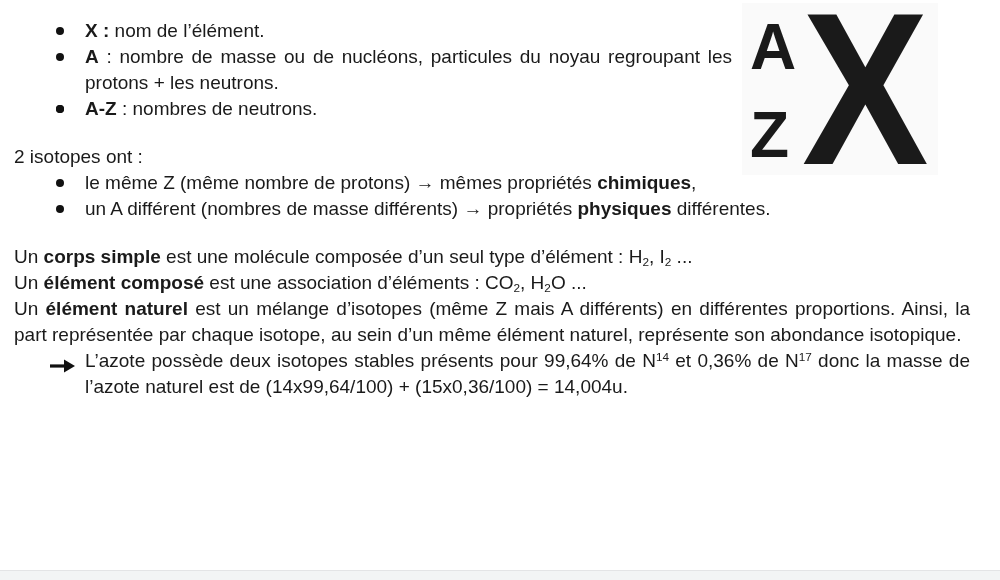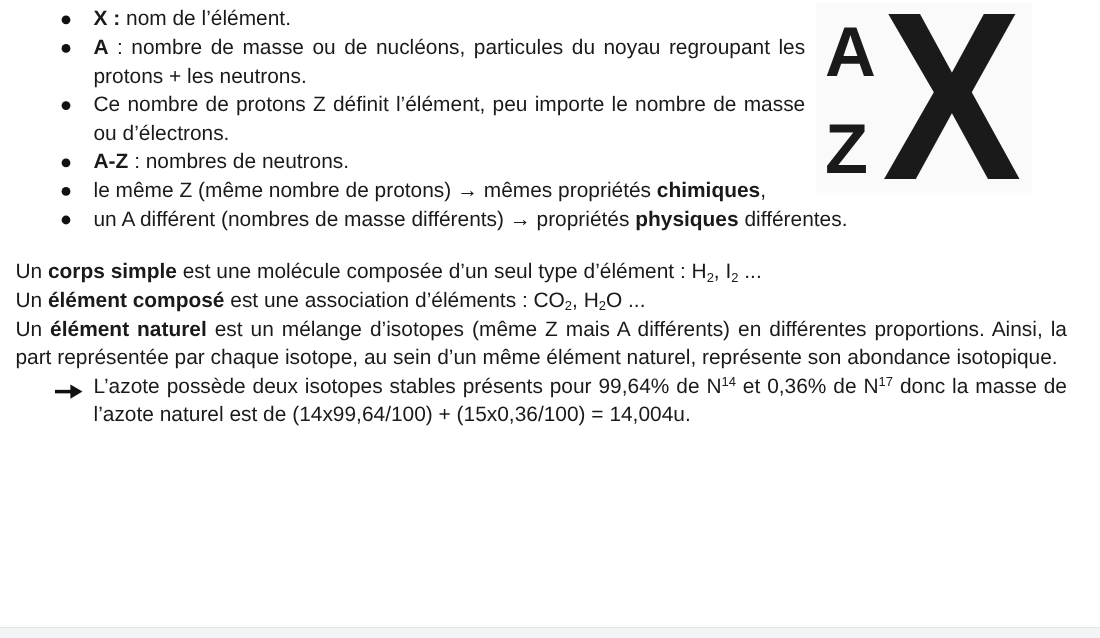--- a/index.html
+++ b/index.html
@@ -11,21 +11,21 @@
     font-family:"Liberation Sans", sans-serif;
     font-size:19px;line-height:26px;
     overflow:hidden;
   }
   .bold{font-weight:bold;}
   sub{font-size:0.62em;vertical-align:baseline;position:relative;top:0.24em;line-height:0;}
   sup{font-size:0.62em;vertical-align:baseline;position:relative;top:-0.5em;line-height:0;}
   .justify{text-align:justify;}
 
   
-  .top-section{position:relative;padding-top:5px;}
+  .top-section{position:relative;padding-top:18px;}
   .top-text{width:732px;}
   .b-row{position:relative;padding-left:85px;}
   .b-dot{
     position:absolute;left:56px;top:9px;
     width:8px;height:8px;border-radius:50%;
     background:#111;
   }
   .b-cont{padding-left:85px;}
 
   
@@ -78,29 +78,29 @@
         <span class="b-dot"></span>
         <div class="b-text"><span class="bold">X :</span><span> nom de l’élément.</span></div>
       </div>
       <div class="b-row">
         <span class="b-dot"></span>
         <div class="b-text justify"><span class="bold">A</span><span> : nombre de masse ou de nucléons, particules du noyau regroupant les protons + les neutrons.</span></div>
       </div>
       <div class="b-row">
         <span class="b-dot"></span>
       </div>
-      <div class="b-cont justify"><span>Ce nombre de protons Z définit l’élément, peu importe le nombre de masse ou d’électrons.</span></div>
       <div class="b-row">
         <span class="b-dot"></span>
         <div class="b-text"><span class="bold">A-Z</span><span> : nombres de neutrons.</span></div>
       </div>
     </div>
   </div>
 
   <div>
+    <div class="iso-heading">2 isotopes ont :</div>
     <div class="b-row">
       <span class="b-dot"></span>
       <div class="b-text"><span>le même Z (même nombre de protons) → mêmes propriétés </span><span class="bold">chimiques</span><span>,</span></div>
     </div>
     <div class="b-row">
       <span class="b-dot"></span>
       <div class="b-text"><span>un A différent (nombres de masse différents) → propriétés </span><span class="bold">physiques</span><span> différentes.</span></div>
     </div>
   </div>
 

